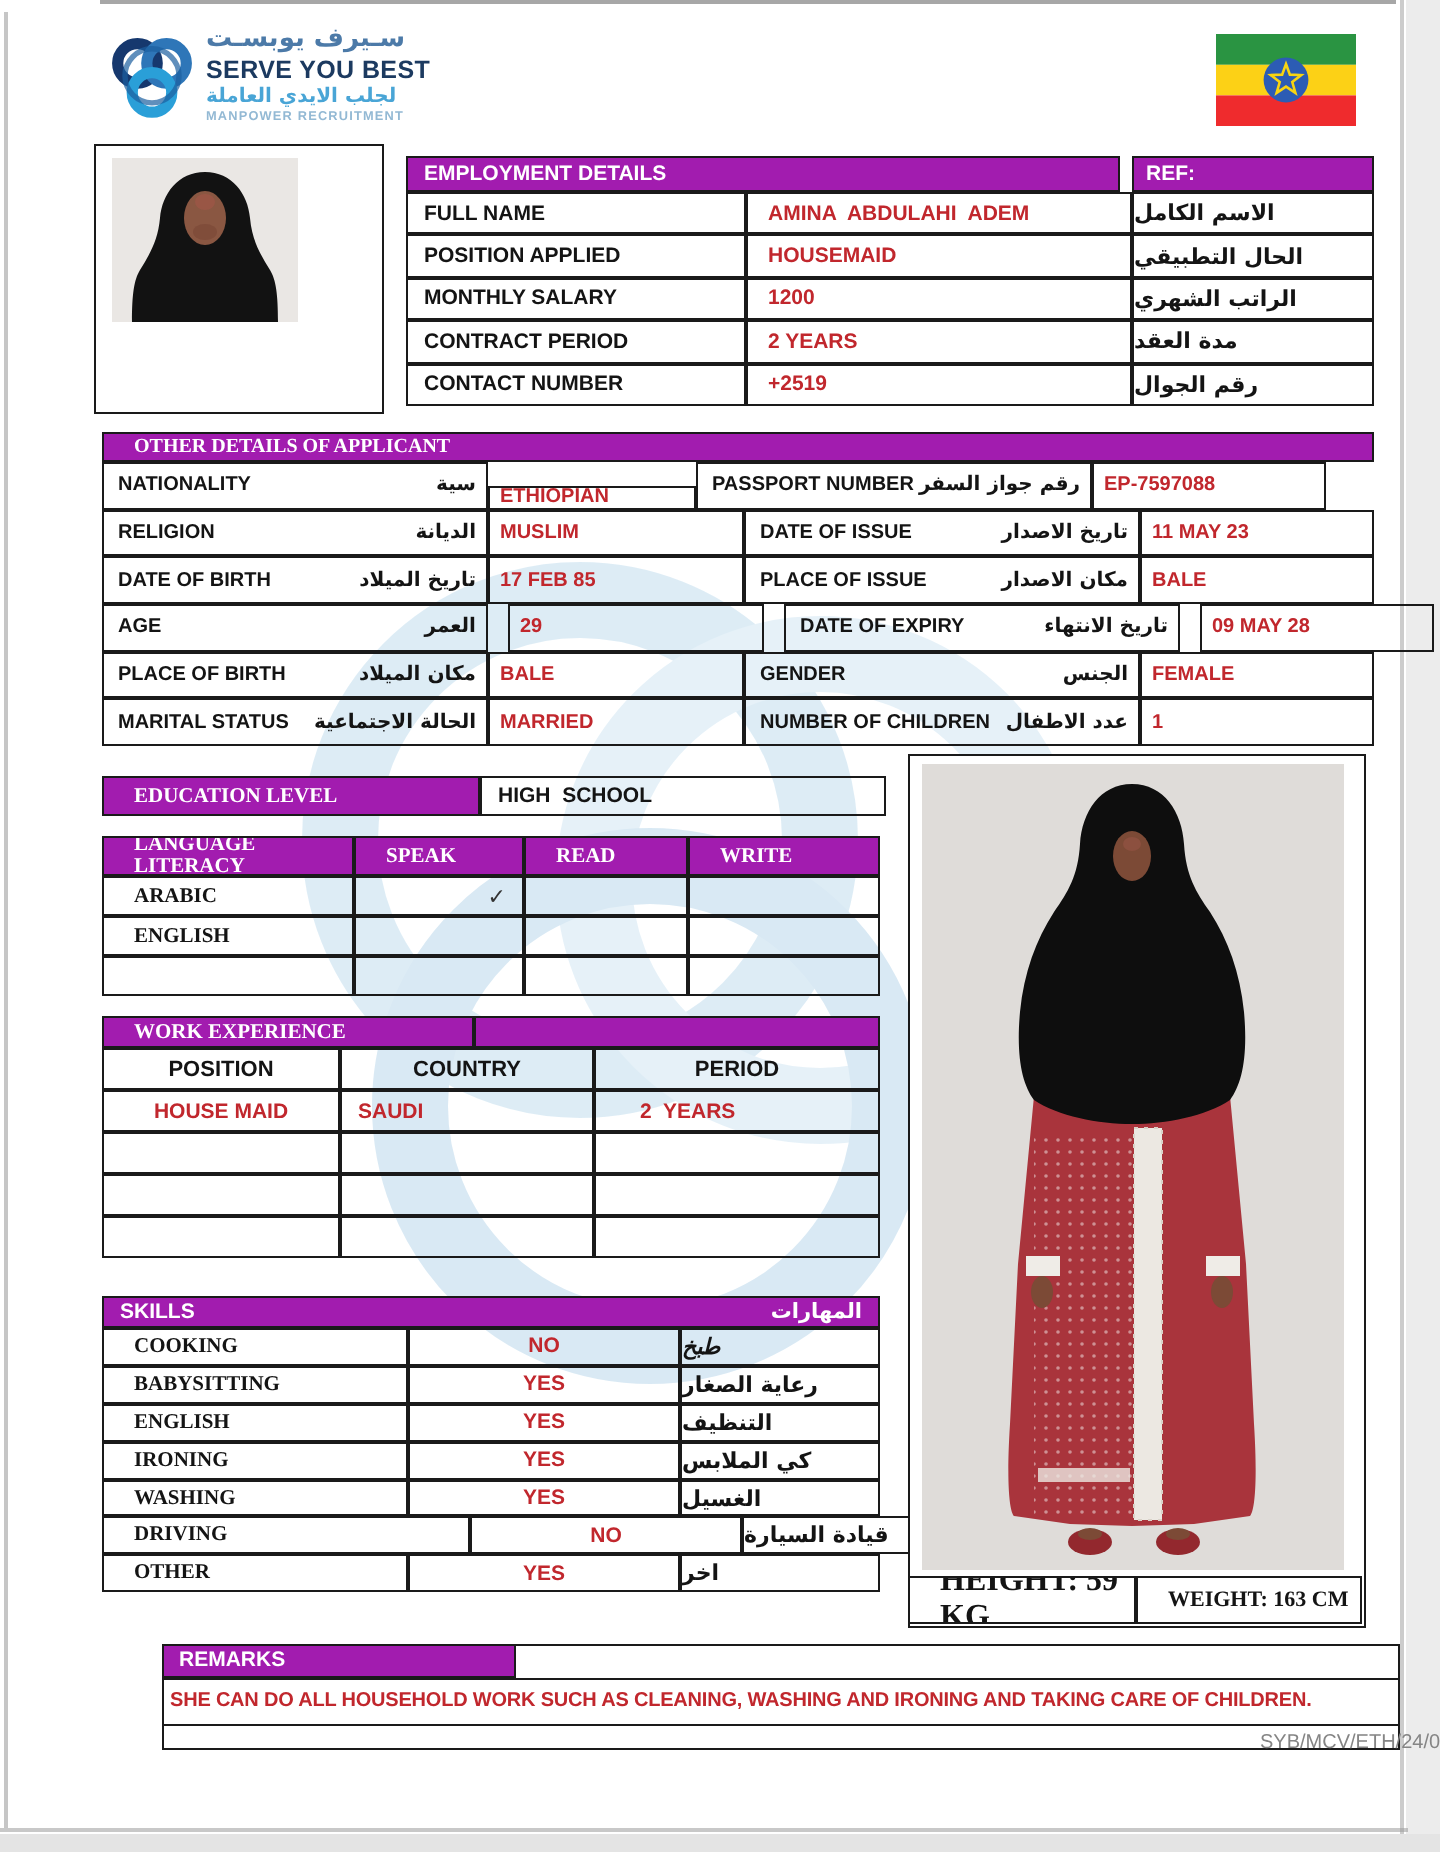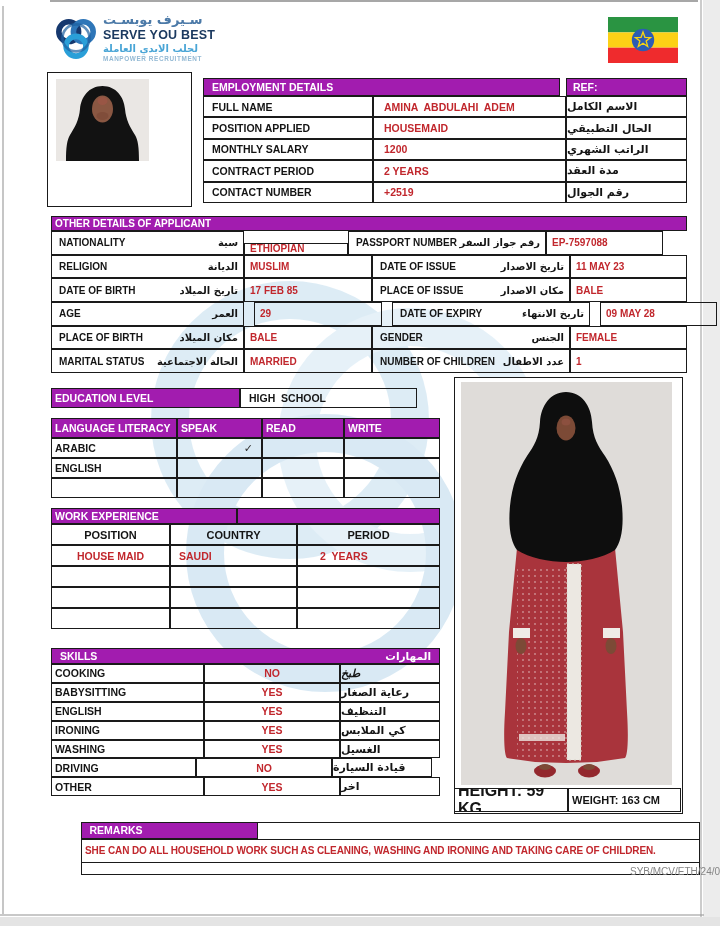--- a/index.html
+++ b/index.html
@@ -8,21 +8,21 @@
   .abs{position:absolute;}
   .row{display:flex;}
   .col{display:flex;flex-direction:column;}
   .c{box-sizing:border-box;border:1.3px solid #1a1a1a;display:flex;align-items:center;overflow:hidden;background:transparent;}
   .ph{background:#a21caf;color:#ffffff;font-weight:700;}
   .t{font-size:10.5px;font-weight:700;color:#141414;}
   .s{font-size:10px;font-weight:700;color:#141414;}
   .red{color:#c1272d;}
   .ar{direction:rtl;font-family:"DejaVu Sans","Liberation Sans",sans-serif;}
   .pre{white-space:pre;}
-  .pl7{padding-left:3px;} .pl8{padding-left:8px;} .pl10{padding-left:10px;}
+  .pl7{padding-left:15px;font-family:Liberation Serif, serif;} .pl8{padding-left:8px;} .pl10{padding-left:10px;}
   .pr6{padding-right:6px;} .pr8{padding-right:8px;}
   .end{justify-content:flex-end;} .ctr{justify-content:center;} .btw{justify-content:space-between;}
 </style>
 </head>
 <body>
 
 <div id="page">
 
   <svg class="abs" style="left:85px;top:235px;width:490px;height:490px;opacity:.28;" viewBox="0 0 490 490">
     <g fill="none">
@@ -178,21 +178,21 @@
       <div class="c btw" style="width:198px;padding:0 5px 0 7px;">
           <span class="s">NUMBER OF CHILDREN</span>
           <span class="s ar">عدد الاطفال</span>
         </div>
       <div class="c s red" style="width:117px;padding-left:5px;">1</div>
     </div>
   </div>
 
   <div class="abs row" style="left:51px;top:388px;height:20px;">
     <div class="c ph pl7" style="width:189px;font-size:10.5px;">EDUCATION LEVEL</div>
-    <div class="c t pl8 pre" style="width:177px;">HIGH  SCHOOL</div>
+    <div class="c t pl8 pre" style="width:203px;">HIGH  SCHOOL</div>
   </div>
 
   <div class="abs col" style="left:51px;top:418px;">
     <div class="row" style="height:20px;">
       <div class="c ph pl7" style="width:126px;font-size:10.5px;">LANGUAGE LITERACY</div>
       <div class="c ph pl7" style="width:85px;font-size:10.5px;">SPEAK</div>
       <div class="c ph pl7" style="width:82px;font-size:10.5px;">READ</div>
       <div class="c ph pl7" style="width:96px;font-size:10.5px;">WRITE</div>
     </div>
     <div class="row" style="height:20px;">
@@ -271,21 +271,21 @@
       <div class="c t pl7" style="width:153px;">IRONING</div>
       <div class="c t red ctr" style="width:136px;">YES</div>
       <div class="c t ar end pr6" style="width:100px;font-size:11px;">كي الملابس</div>
     </div>
     <div class="row" style="height:18.9px;">
       <div class="c t pl7" style="width:153px;">WASHING</div>
       <div class="c t red ctr" style="width:136px;">YES</div>
       <div class="c t ar end pr6" style="width:100px;font-size:11px;">الغسيل</div>
     </div>
     <div class="row" style="height:18.9px;">
-      <div class="c t pl7" style="width:145px;text-align:right;">DRIVING</div>
+      <div class="c t pl7" style="width:184px;text-align:right;">DRIVING</div>
       <div class="c t red ctr" style="width:136px;">NO</div>
       <div class="c t ar end pr6" style="width:100px;font-size:11px;">قيادة السيارة</div>
     </div>
     <div class="row" style="height:18.9px;">
       <div class="c t pl7" style="width:153px;">OTHER</div>
       <div class="c t red ctr" style="width:136px;">YES</div>
       <div class="c t ar end pr6" style="width:100px;font-size:11px;">اخر</div>
     </div>
   </div>
 

